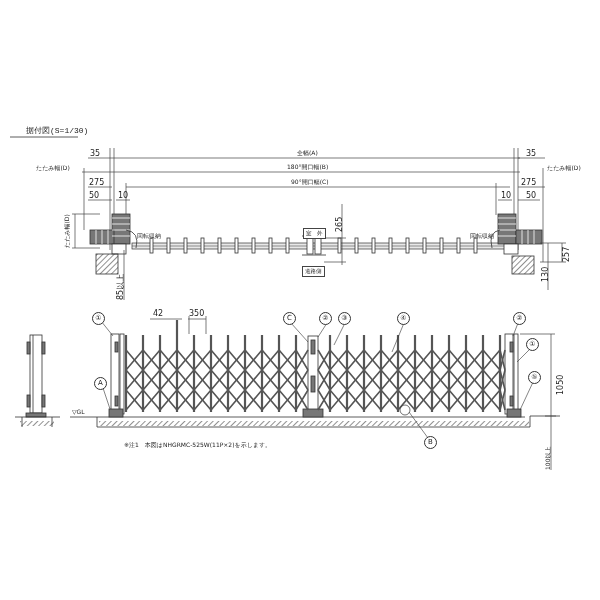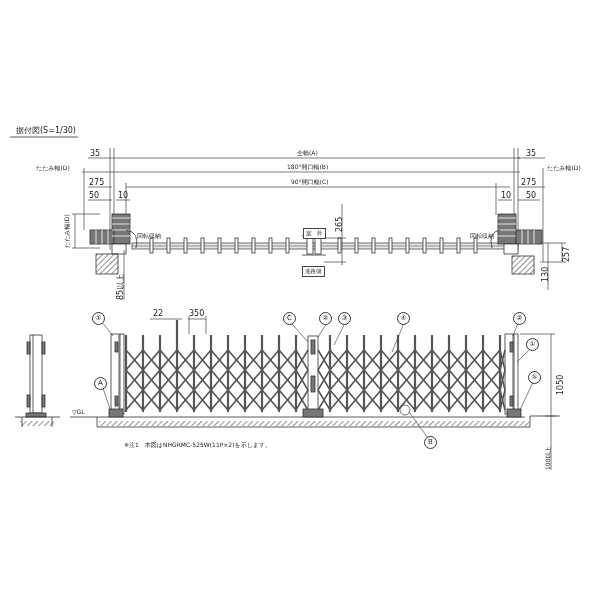--- a/index.html
+++ b/index.html
@@ -246,21 +246,21 @@
     <line x1="345" y1="323" x2="334" y2="345"></line>
     <line x1="404" y1="323" x2="392" y2="352"></line>
     <line x1="518" y1="323" x2="513" y2="336"></line>
     <line x1="531" y1="348" x2="517" y2="362"></line>
     <line x1="534" y1="380" x2="520" y2="410"></line>
     <line x1="409" y1="412" x2="428" y2="438"></line>
   </g>
   <circle cx="405" cy="410" r="5" fill="none" stroke="#333" stroke-width="0.7"></circle>
 </svg>
 
-<div class="lbl" style="left:16px;top:127px;">据付図(S=1/30)</div>
+<div class="lbl" style="left:26px;top:127px;font-family:Liberation Mono, monospace;">据付図(S=1/30)</div>
 
 <div class="lbl sm" style="left:297px;top:150px;">全幅(A)</div>
 <div class="lbl sm" style="left:287px;top:164px;">180°開口幅(B)</div>
 <div class="lbl sm" style="left:291px;top:179px;">90°開口幅(C)</div>
 <div class="lbl sm" style="left:36px;top:165px;">たたみ幅(D)</div>
 <div class="lbl sm" style="left:547px;top:165px;">たたみ幅(D)</div>
 <div class="lbl sm vert" style="left:64px;top:248px;transform:rotate(-90deg);">たたみ幅(D)</div>
 
 <div class="lbl" style="left:90px;top:150px;">35</div>
 <div class="lbl" style="left:89px;top:179px;">275</div>
@@ -274,21 +274,21 @@
 <div class="lbl" style="left:501px;top:192px;">10</div>
 <div class="lbl vert" style="left:563px;top:262px;transform:rotate(-90deg);">257</div>
 <div class="lbl vert" style="left:542px;top:282px;transform:rotate(-90deg);">130</div>
 
 <div class="lbl vert" style="left:336px;top:232px;transform:rotate(-90deg);">265</div>
 <div class="boxlbl" style="left:303px;top:228px;">室　外</div>
 <div class="boxlbl" style="left:302px;top:266px;">道路側</div>
 <div class="lbl sm" style="left:137px;top:233px;">回転収納</div>
 <div class="lbl sm" style="left:470px;top:233px;">回転収納</div>
 
-<div class="lbl" style="left:153px;top:310px;">22</div>
+<div class="lbl" style="left:153px;top:310px;">42</div>
 <div class="lbl" style="left:189px;top:310px;">350</div>
 <div class="lbl vert" style="left:557px;top:395px;transform:rotate(-90deg);">1050</div>
 <div class="lbl sm vert" style="left:545px;top:470px;transform:rotate(-90deg);">100以上</div>
 <div class="lbl sm" style="left:72px;top:409px;">▽GL</div>
 
 <div class="circle-tag" style="left:92px;top:312px;">①</div>
 <div class="circle-tag" style="left:319px;top:312px;">②</div>
 <div class="circle-tag" style="left:338px;top:312px;">③</div>
 <div class="circle-tag" style="left:397px;top:312px;">④</div>
 <div class="circle-tag" style="left:528px;top:371px;">⑤</div>

